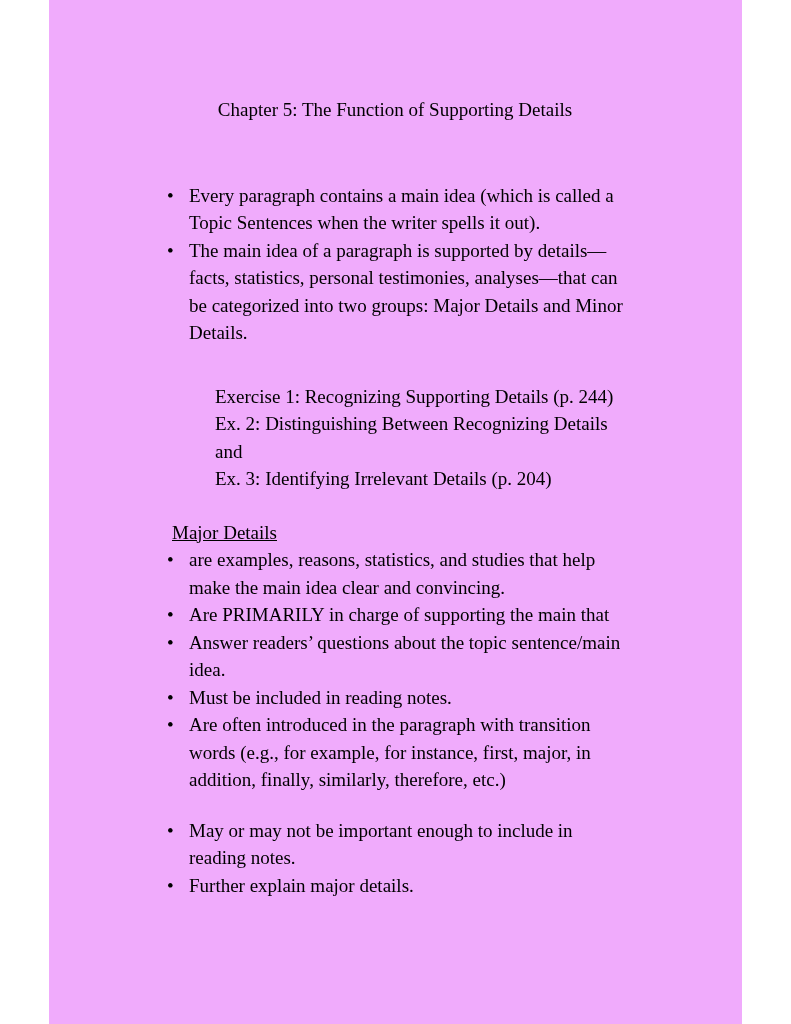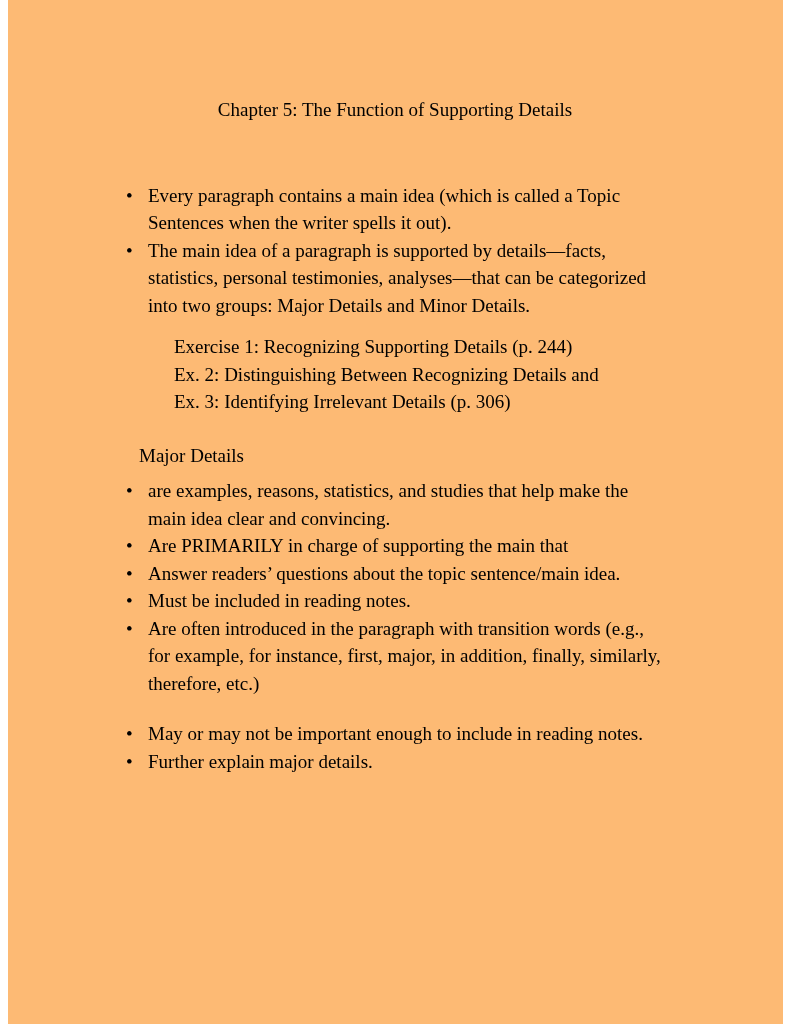--- a/index.html
+++ b/index.html
@@ -2,23 +2,23 @@
 <html><head>
 <meta charset="utf-8">
 <style>
   html, body {
     margin: 0;
     padding: 0;
     background: #ffffff;
   }
   .page {
     position: relative;
-    width: 775px;
+    width: 693px;
     height: 1024px;
-    background: #fdba74;
+    background: #f0abfc;
     color: #000000;
     font-family: "Liberation Serif", "DejaVu Serif", serif;
     font-size: 19px;
     line-height: 27.5px;
     overflow: hidden;
     margin: 0 auto;
   }
   .content {
     padding: 96px 119px 0 118px;
   }
@@ -39,32 +39,33 @@
     align-items: flex-start;
   }
   .marker {
     flex: 0 0 22px;
     width: 22px;
   }
   .btext {
     flex: 1 1 auto;
   }
   .exercises {
-    margin-top: 14px;
+    margin-top: 36px;
     padding-left: 48px;
   }
   .exercise-line { }
   .exercise-line.indent {
     padding-left: 42px;
   }
   .section-heading {
-    margin: 8px;
+    margin: 0;
     font-size: 19px;
     font-weight: normal;
     line-height: 27.5px;
+    text-decoration: underline;
   }
   .major-section {
     margin-top: 26px;
   }
   .major-heading {
     padding-left: 5px;
   }
   .minor-section {
     margin-top: 23px;
   }
@@ -84,21 +85,21 @@
       </li>
       <li class="bullet-item">
         <span class="marker">•</span>
         <span class="btext">The main idea of a paragraph is supported by details—facts, statistics, personal testimonies, analyses—that can be categorized into two groups: Major Details and Minor Details.</span>
       </li>
     </ul>
 
     <div class="exercises">
       <div class="exercise-line">Exercise 1: Recognizing Supporting Details (p. 244)</div>
       <div class="exercise-line">Ex. 2: Distinguishing Between Recognizing Details and</div>
-      <div class="exercise-line">Ex. 3: Identifying Irrelevant Details (p. 306)</div>
+      <div class="exercise-line">Ex. 3: Identifying Irrelevant Details (p. 204)</div>
     </div>
 
     <div class="major-section">
       <h2 class="section-heading major-heading">Major Details</h2>
       <ul class="bullet-list">
         <li class="bullet-item">
           <span class="marker">•</span>
           <span class="btext">are examples, reasons, statistics, and studies that help make the main idea clear and convincing.</span>
         </li>
         <li class="bullet-item">

